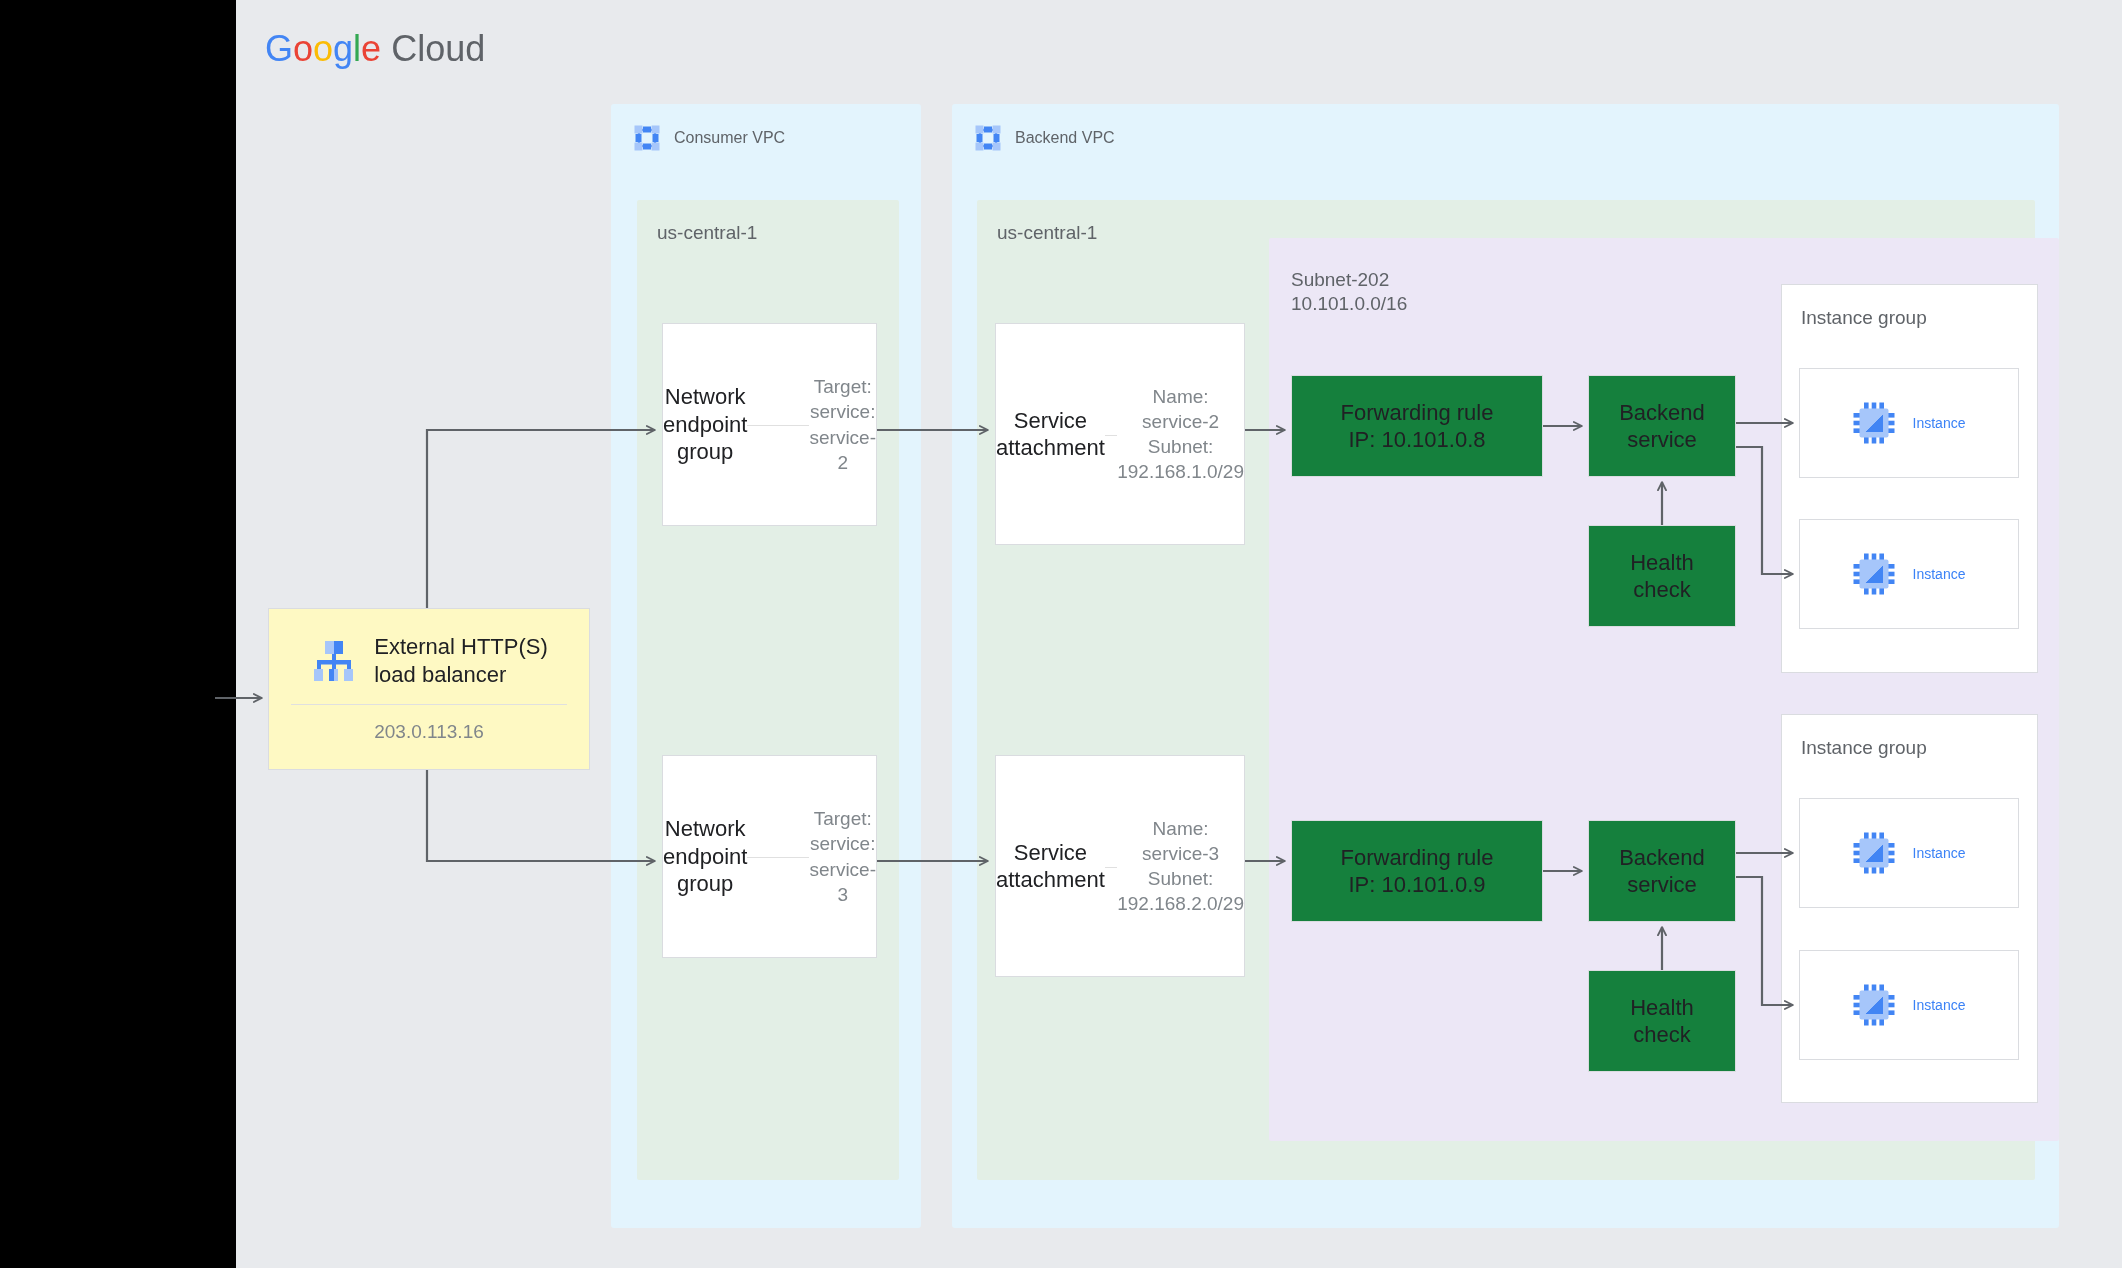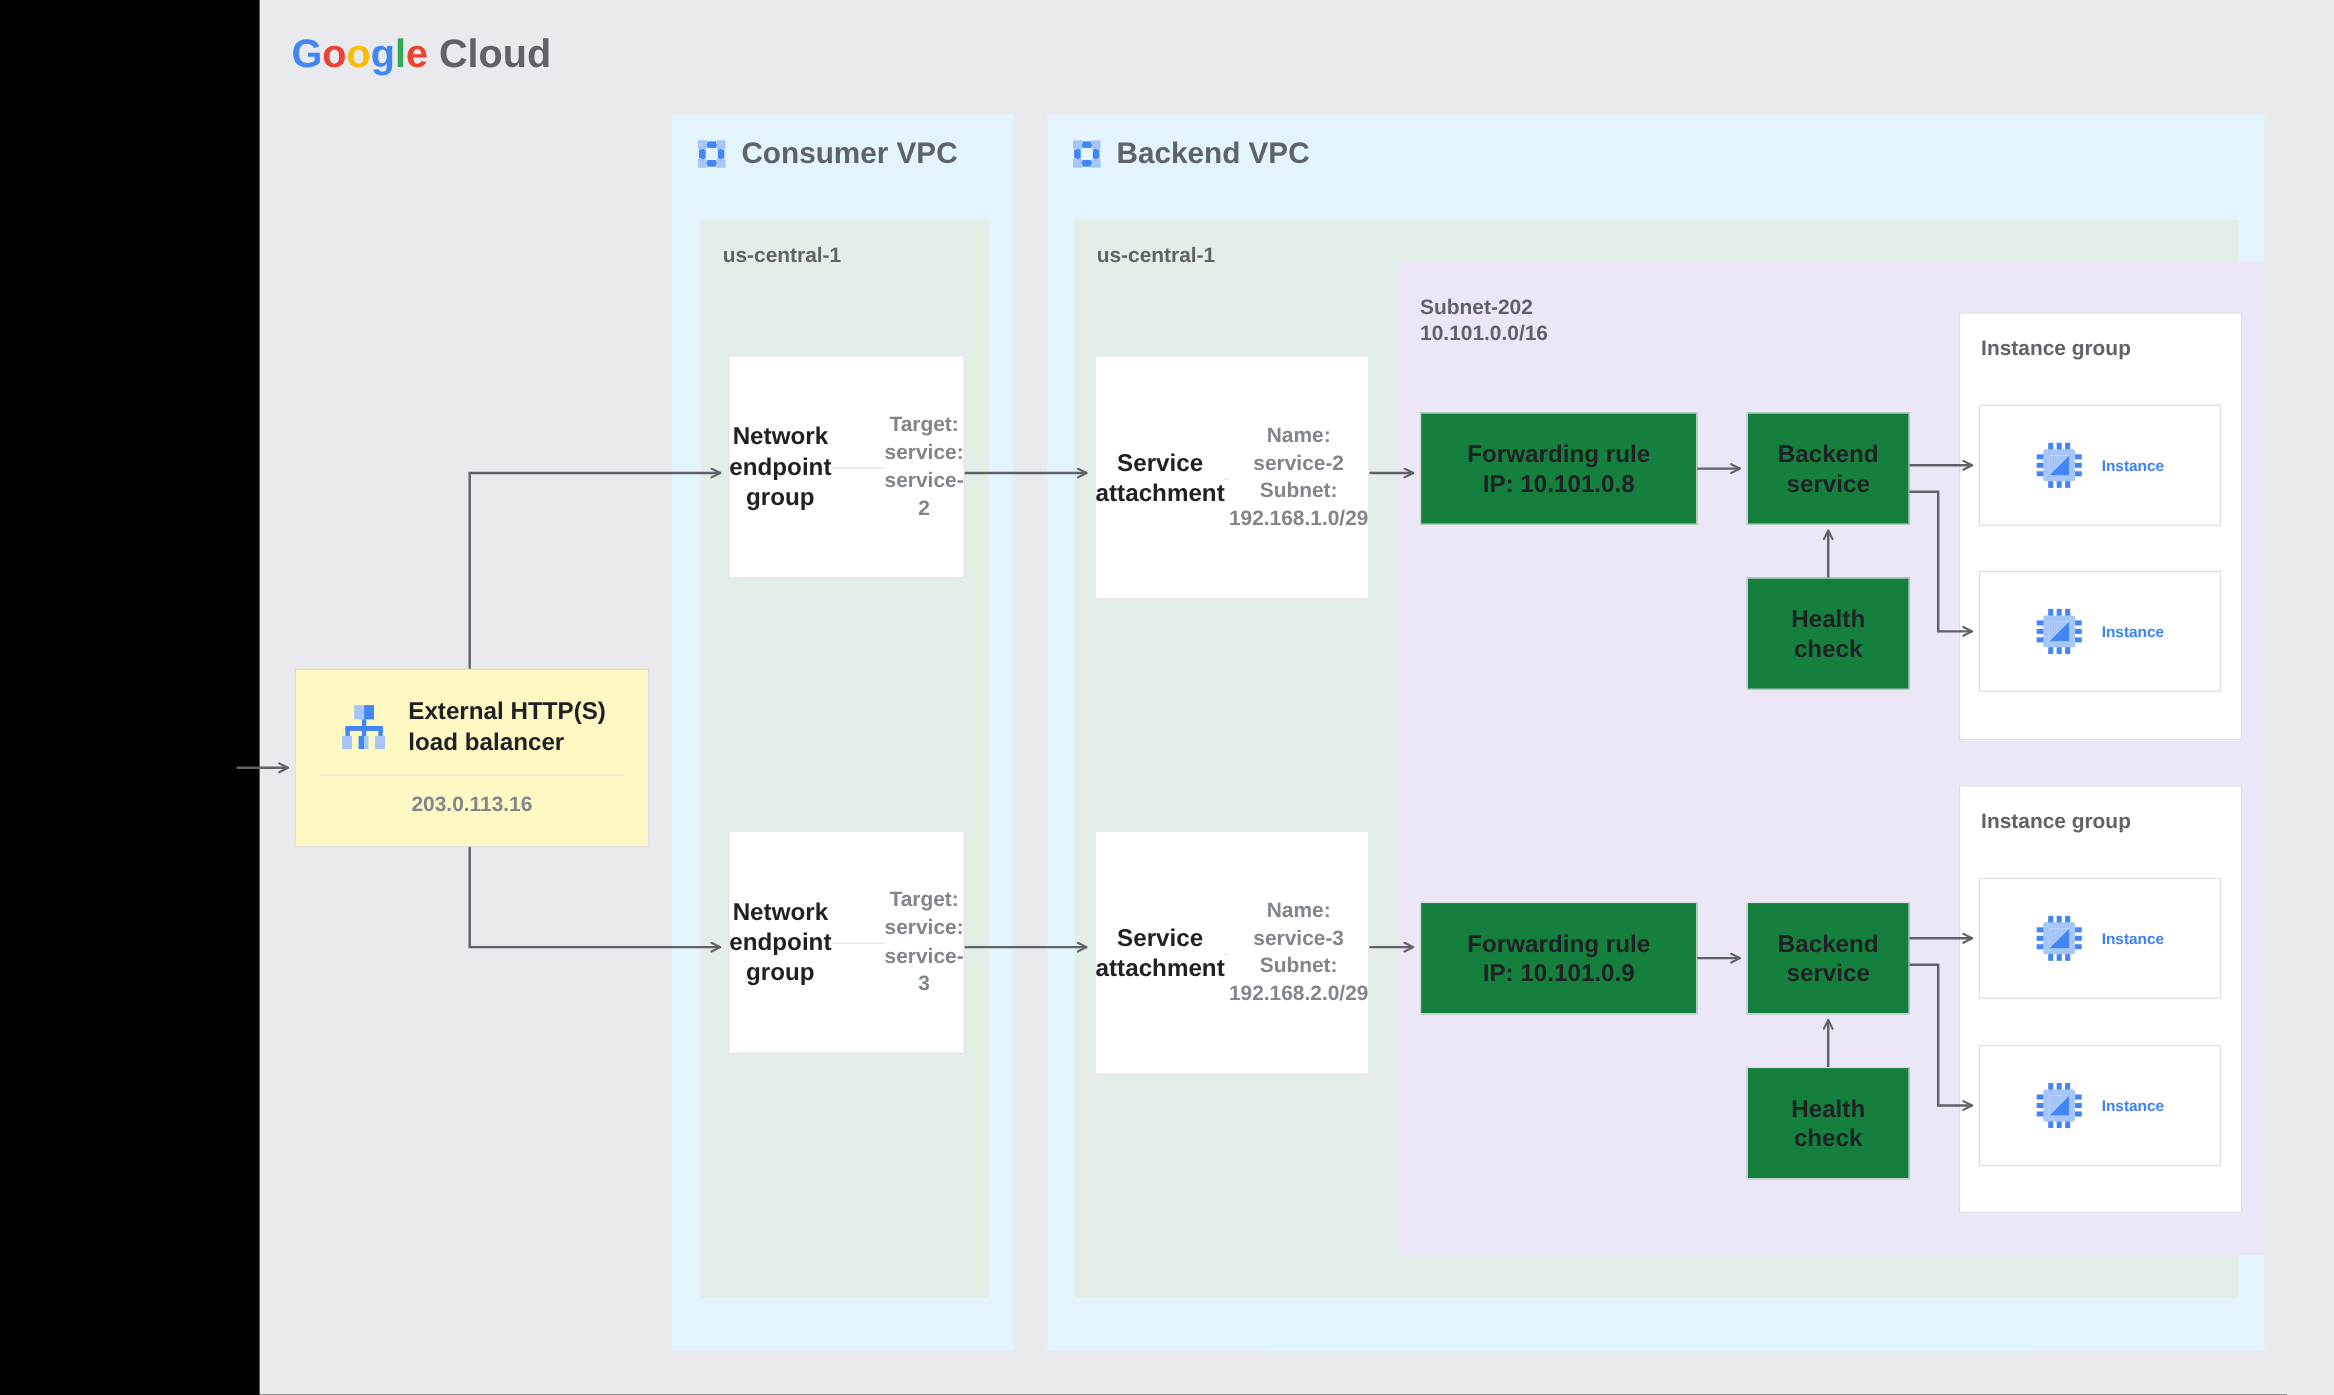--- a/index.html
+++ b/index.html
@@ -3,21 +3,21 @@
 <meta charset="utf-8">
 <title>Google Cloud PSC Architecture Diagram</title>
 <style>
   * { box-sizing: border-box; margin: 0; padding: 0; }
   html, body {
     width: 2122px; height: 1268px;
     background: #000000;
     font-family: "Liberation Sans", sans-serif;
     overflow: hidden;
   }
-  #stage { position: relative; width: 2122px; height: 1032px; background: #000; font-weight: bold; }
+  #stage { position: relative; width: 2122px; height: 1032px; background: #000; }
 
   
   .gc-canvas {
     position: absolute; left: 236px; top: 0px;
     width: 1886px; height: 1268px;
     background: #e8eaed;
   }
 
   
   .logo { position: absolute; left: 265px; top: 28px; font-size: 36px; letter-spacing: 0px;
@@ -25,21 +25,21 @@
   .logo span { font-size: 36px; }
   .g1 { color: #4285F4; } .g2 { color: #EA4335; } .g3 { color: #FBBC05; }
   .g4 { color: #4285F4; } .g5 { color: #34A853; } .g6 { color: #EA4335; }
   .logo-cloud { color: #5f6368; margin-left: 10px; }
 
   
   .vpc-box {
     position: absolute; background: #e3f4fd; border-radius: 3px;
   }
   .vpc-header { position: absolute; left: 22px; top: 20px; display: flex; align-items: center; gap: 13px; }
-  .vpc-label { font-size: 27px; color: #5f6368; white-space: nowrap; }
+  .vpc-label { font-size: 16px; color: #5f6368; white-space: nowrap; }
 
   .region-box {
     position: absolute; background: #e3efe6; border-radius: 2px;
   }
   .region-label { position: absolute; left: 20px; top: 22px; font-size: 19px; color: #5f6368; white-space: nowrap; }
 
   .subnet-box {
     position: absolute; background: #ece7f6; border-radius: 2px;
   }
   .subnet-label { position: absolute; left: 22px; top: 30px; font-size: 19px; color: #5f6368;

